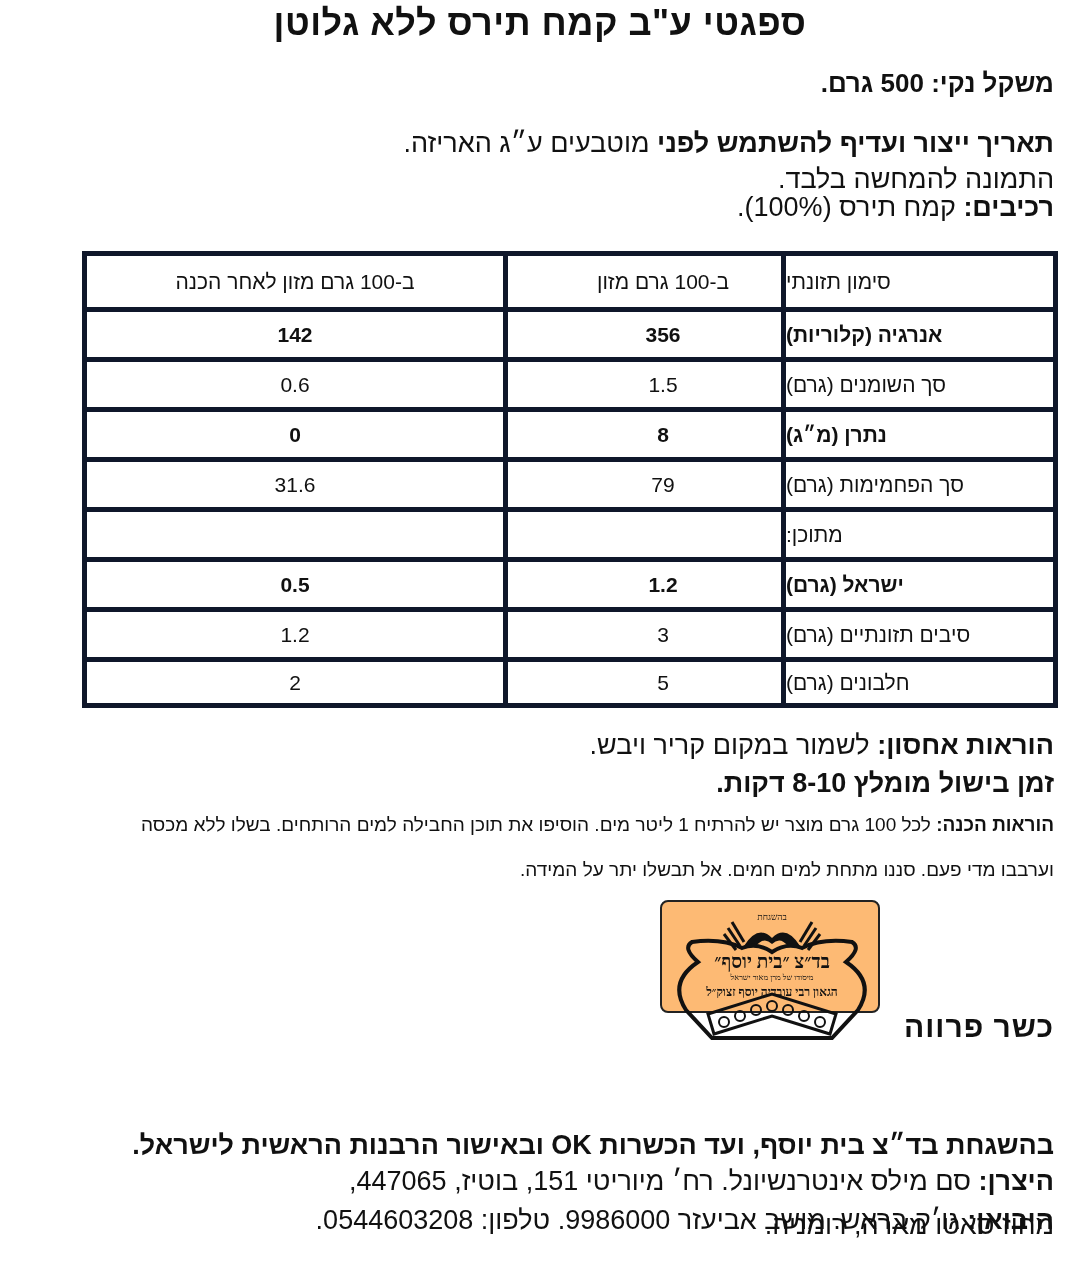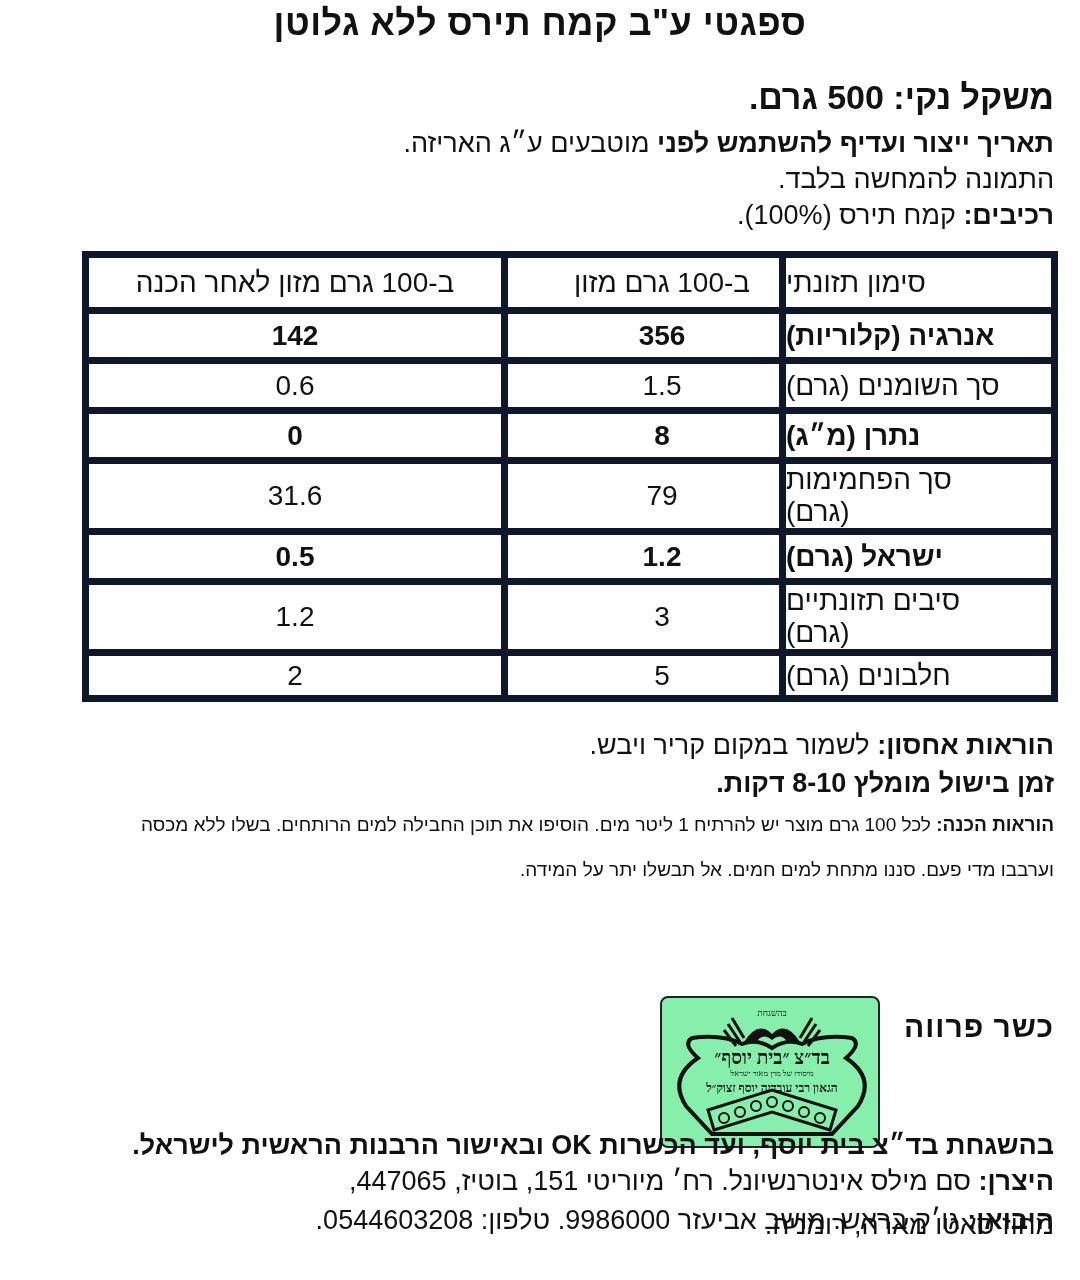--- a/index.html
+++ b/index.html
@@ -10,52 +10,52 @@
     direction: rtl;
     position: relative;
   }
   .abs { position: absolute; }
   .title {
     top: 2px; left: 0; width: 1080px; text-align: center;
     font-size: 36px; font-weight: bold; letter-spacing: 0.5px;
   }
   .line { right: 26px; font-size: 27px; white-space: nowrap; }
   .line b { font-weight: bold; }
-  .weight { top: 78px; font-size: 34px; font-weight: bold; }
+  .weight { top: 68px; font-size: 26px; font-weight: bold; }
   .l2 { top: 128px; }
   .l3 { top: 164px; }
-  .l4 { top: 200px; margin-left: 9px; }
+  .l4 { top: 192px; margin-left: 9px; }
 
   table.nut {
     position: absolute; top: 251px; left: 82px; width: 976px;
     border-collapse: collapse; direction: rtl;
     border: 4px solid #2a2a2a;
   }
   table.nut td, table.nut th {
-    border: 7px solid #0f172a;
-    font-size: 28px; font-weight: normal;
+    border: 5px solid #0f172a;
+    font-size: 21px; font-weight: normal;
     height: 50px; vertical-align: middle;
   }
   table.nut th { height: 56px; }
   table.nut .c-label { width: 272px; text-align: left; padding-right: 30px; }
   table.nut .c-raw { width: 278px; text-align: center; padding-left: 37px; }
   table.nut .c-cooked { text-align: center; }
   table.nut tr.bold td { font-weight: bold; }
   table.nut tr.r-short td { height: 46px; }
 
   .s1 { top: 730px; }
   .s2 { top: 768px; font-weight: bold; }
   .para {
     top: 802px; right: 26px; width: 960px;
     font-size: 19px; line-height: 45px; text-align: right;
   }
   .kosher-label { top: 1010px; right: 26px; font-size: 30px; font-weight: bold; letter-spacing: 1px; margin-left: 32px; }
   .logo {
-    top: 996px; left: 660px; width: 220px; height: 152px;
-    border: 2px solid #222; border-radius: 8px; background: #86efac;
+    top: 900px; left: 660px; width: 220px; height: 113px;
+    border: 2px solid #222; border-radius: 8px; background: #fdba74;
   }
   .f1 { top: 1130px; font-weight: bold; }
   .f2 { top: 1166px; }
   .f3 { top: 1210px; }
   .f4 { top: 1180px; margin-top: 25px; }
 </style>
 </head>
 <body>
 
 <div class="abs title">ספגטי ע"ב קמח תירס ללא גלוטן</div>
@@ -84,20 +84,25 @@
   </tr>
   <tr class="bold">
     <td class="c-label">נתרן (מ״ג)</td>
     <td class="c-raw">8</td>
     <td class="c-cooked">0</td>
   </tr>
   <tr>
     <td class="c-label">סך הפחמימות (גרם)</td>
     <td class="c-raw">79</td>
     <td class="c-cooked">31.6</td>
+  </tr>
+  <tr>
+    <td class="c-label">מתוכן:</td>
+    <td class="c-raw"></td>
+    <td class="c-cooked"></td>
   </tr>
   <tr class="bold">
     <td class="c-label">ישראל (גרם)</td>
     <td class="c-raw">1.2</td>
     <td class="c-cooked">0.5</td>
   </tr>
   <tr>
     <td class="c-label">סיבים תזונתיים (גרם)</td>
     <td class="c-raw">3</td>
     <td class="c-cooked">1.2</td>

